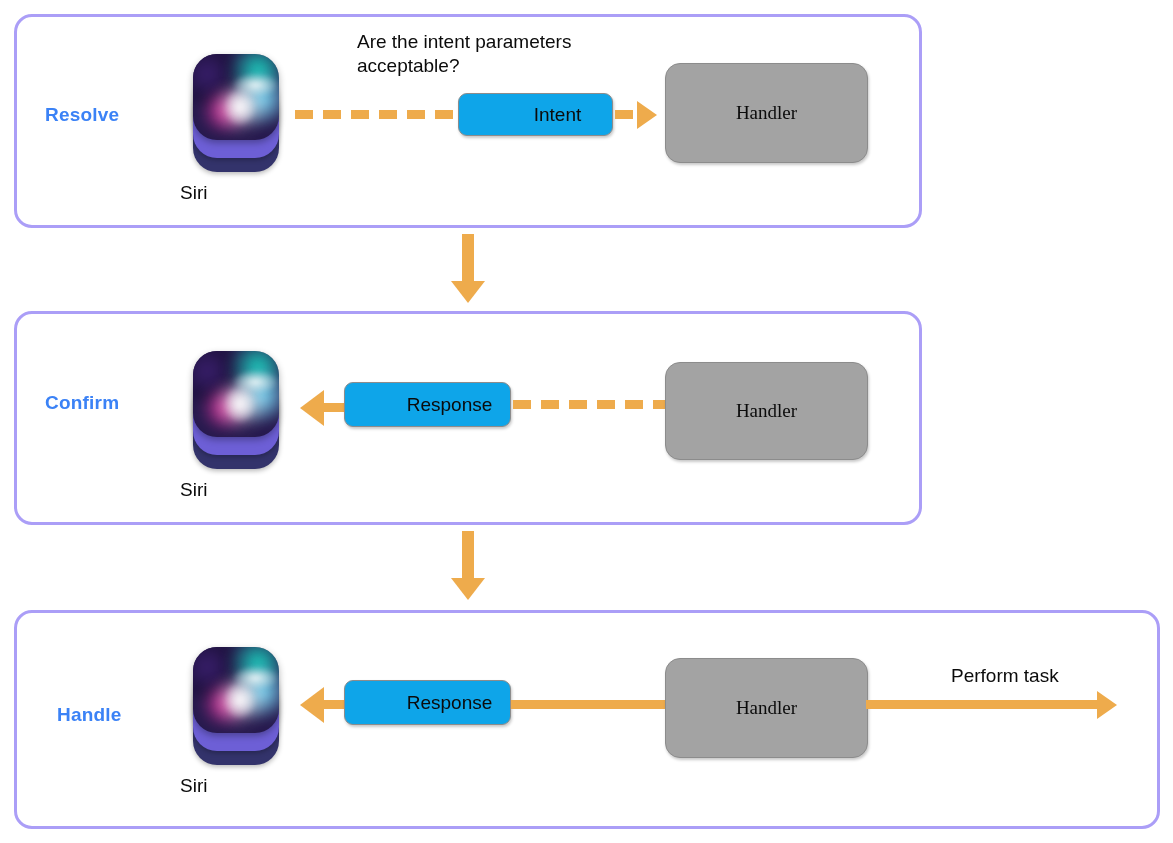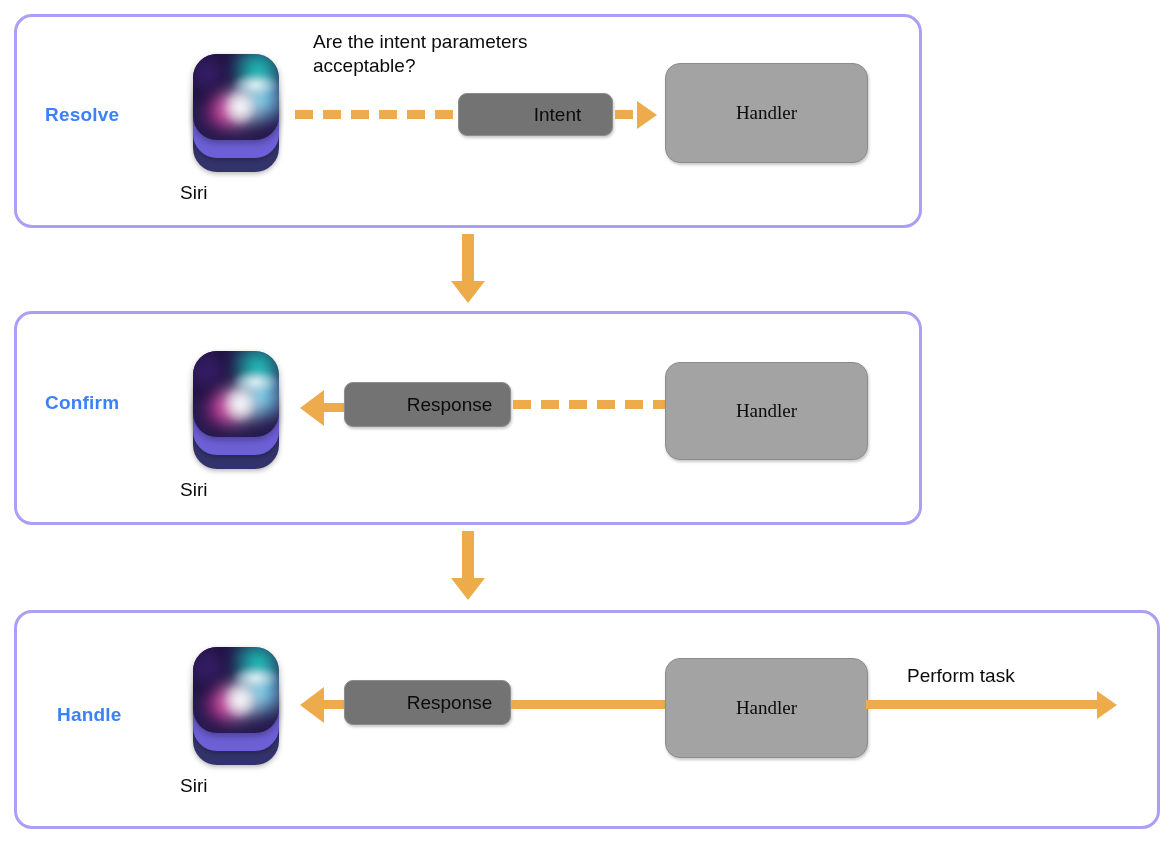--- a/index.html
+++ b/index.html
@@ -74,21 +74,21 @@
   }
 
   
   .node{
     position:absolute;box-sizing:border-box;
     border:1px solid #8c8c8c;
     display:flex;align-items:center;justify-content:center;
     font-size:19px;color:#0b0b0b;
     box-shadow:1px 2px 3px rgba(0,0,0,.22);
   }
-  .node.intent{background:#737373;border-radius:9px;padding-left:44px;}
+  .node.intent{background:#0ea5e9;border-radius:9px;padding-left:44px;}
   .node.handler{background:#a3a3a3;border-radius:15px;font-family:Liberation Serif, serif;}
 
   
   .dash-h{
     position:absolute;height:9px;
     background-image:linear-gradient(to right,#eeab4c 0 18px,rgba(0,0,0,0) 18px 28px);
     background-size:28px 9px;
     background-repeat:repeat-x;
   }
   .line-h{position:absolute;height:9px;background:#eeab4c;}
@@ -108,21 +108,21 @@
   }
   .arrow-down{
     position:absolute;width:0;height:0;
     border-left:17px solid transparent;
     border-right:17px solid transparent;
     border-top:22px solid #eeab4c;
   }
 
   .edge-label{
     position:absolute;font-size:19px;color:#0b0b0b;
-    line-height:24px;white-space:pre-line;
+    line-height:24px;white-space:pre-line;margin-left:44px;
   }
 </style>
 </head>
 <body>
 
 <div class="stage">
 
   <div class="panel" style="left:14px;top:14px;width:908px;height:214px;">
   </div>
 

